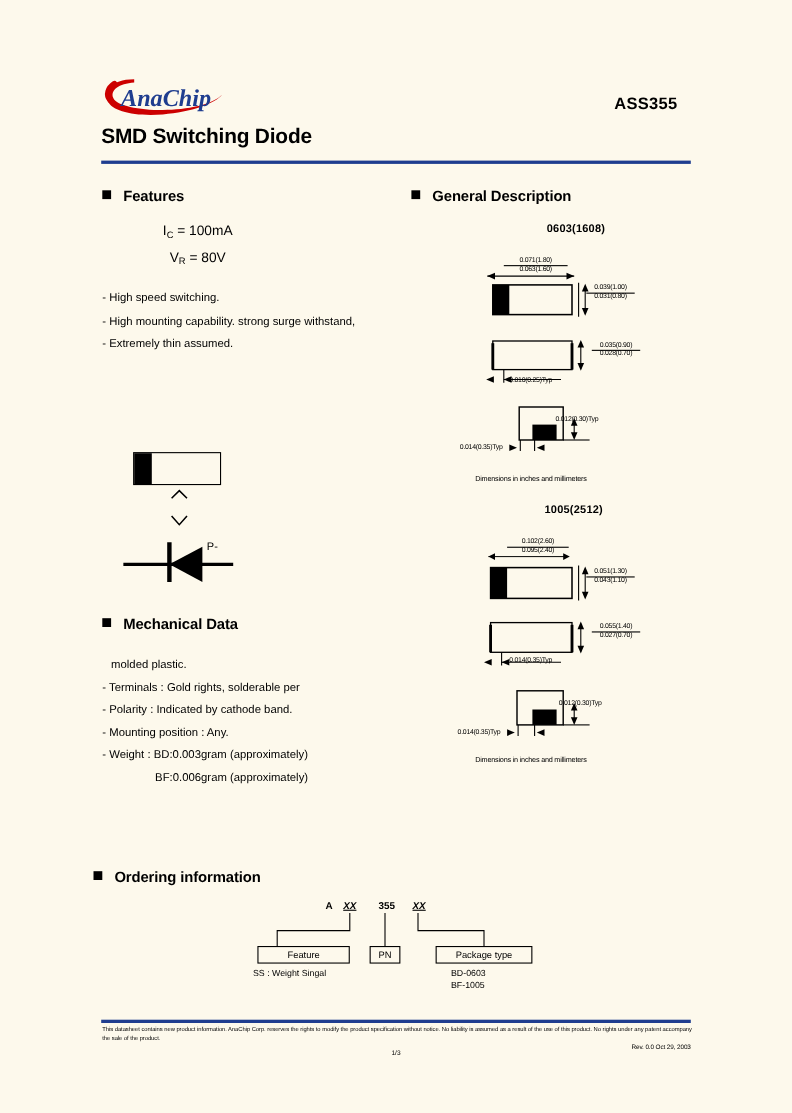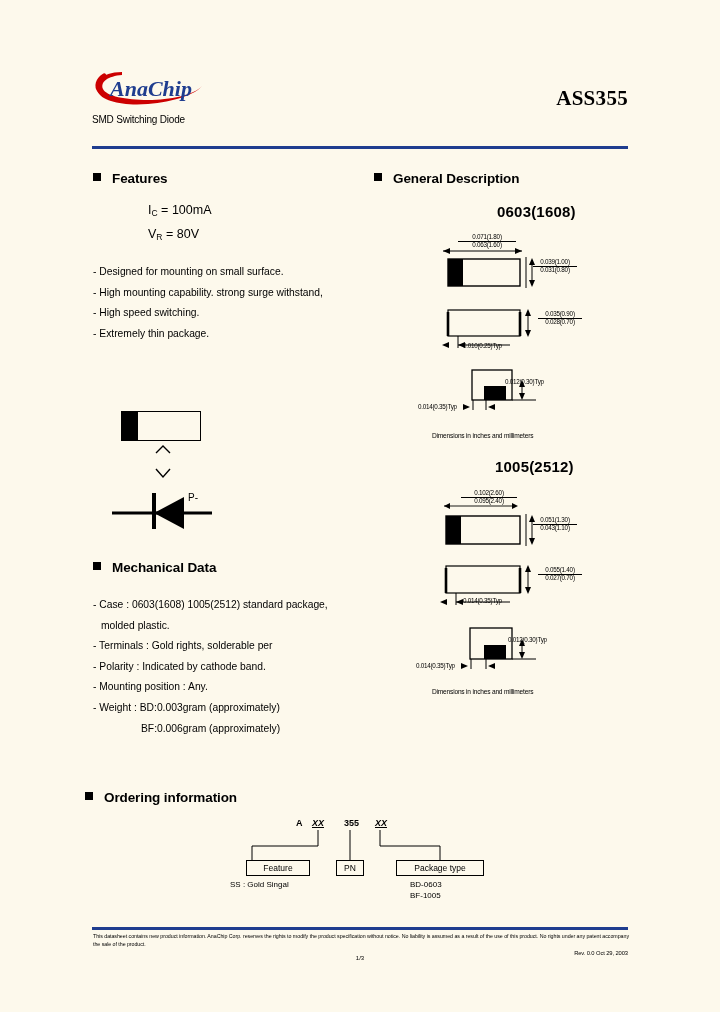--- a/index.html
+++ b/index.html
@@ -31,31 +31,30 @@
   }
   .logo {
     position: absolute;
     left: 0; top: 4px;
     width: 130px; height: 46px;
   }
   .logo svg { display: block; }
   .doc-title {
     position: absolute;
     left: 0; top: 52px;
-    font-size: 10px;
-    font-weight: normal;
+    font-size: 19px;
+    font-weight: bold;
     letter-spacing: -0.2px;
   }
   .part-number {
     position: absolute;
-    right: 0; top: 24px;
-    font-size: 21px;
+    right: 12px; top: 24px;
+    font-size: 15px;
     font-weight: bold;
     letter-spacing: 0.3px;
-    font-family: Liberation Serif, serif;
   }
   .header-rule {
     position: absolute;
     left: 92px; top: 146px;
     width: 536px; height: 3px;
     background: #1f3d8f;
   }
 
   
   .sect {
@@ -74,21 +73,21 @@
 
   
   #features-heading { left: 93px; top: 171px; }
 
   .spec-list {
     position: absolute;
     left: 148px; top: 200px;
     font-size: 12.5px;
     line-height: 21px;
   }
-  .spec-line { white-space: nowrap; }
+  .spec-line { white-space: nowrap; text-align: center; }
   .spec-line sub {
     font-size: 8.5px;
     vertical-align: -2px;
   }
 
   .bullets {
     position: absolute;
     font-size: 10.3px;
     line-height: 20.6px;
   }
@@ -132,21 +131,21 @@
   #mech-bullets { left: 93px; top: 595px; width: 280px; }
   #mech-bullets .ind2 { padding-left: 48px; }
 
   #ordering-heading { left: 85px; top: 790px; text-align: right; }
 
   
   #gd-heading { left: 374px; top: 171px; }
 
   .pkg-title {
     position: absolute;
-    font-size: 15px;
+    font-size: 10px;
     font-weight: bold;
     letter-spacing: 0.2px;
   }
   #pkg-title-0603 { left: 497px; top: 203px; }
   #pkg-title-1005 { left: 495px; top: 458px; }
 
   .dimcap {
     position: absolute;
     font-size: 6.6px;
     letter-spacing: -0.2px;
@@ -256,24 +255,23 @@
       <span>I</span><sub>C</sub>
       <span>= 100mA</span>
     </div>
     <div class="spec-line">
       <span>V</span><sub>R</sub>
       <span>= 80V</span>
     </div>
   </div>
 
   <div class="bullets" id="feature-bullets">
-    <div>- Designed for mounting on small surface.</div>
+    <div>- High speed switching.</div>
     <div>- High mounting capability. strong surge withstand,</div>
-    <div>- High speed switching.</div>
-    <div>- Extremely thin package.</div>
+    <div>- Extremely thin assumed.</div>
   </div>
 
   <div class="pkg-left">
     <div class="band"></div>
   </div>
   <div class="arrow-marks">
     <svg width="40" height="42" viewBox="0 0 40 42">
       <path d="M8 10 L15 3 L22 10" stroke="#000" stroke-width="1.4" fill="none"></path>
       <path d="M8 26 L15 34 L22 26" stroke="#000" stroke-width="1.4" fill="none"></path>
     </svg>
@@ -285,21 +283,20 @@
       <polygon points="72,10 72,42 42,26" fill="#000"></polygon>
       <line x1="42" y1="6" x2="42" y2="46" stroke="#000" stroke-width="4"></line>
     </svg>
   </div>
   <div class="diode-label">P-</div>
 
   <div class="sect" id="mech-heading">
     <span class="bullet"></span><span>Mechanical Data</span>
   </div>
   <div class="bullets" id="mech-bullets">
-    <div>- Case : 0603(1608) 1005(2512) standard package,</div>
     <div class="ind">molded plastic.</div>
     <div>- Terminals : Gold rights, solderable per</div>
     <div>- Polarity : Indicated by cathode band.</div>
     <div>- Mounting position : Any.</div>
     <div>- Weight : BD:0.003gram (approximately)</div>
     <div class="ind2">BF:0.006gram (approximately)</div>
   </div>
 
   <div class="sect" id="gd-heading">
     <span class="bullet"></span><span>General Description</span>
@@ -429,25 +426,25 @@
     <div class="ord-code u" style="left:145px; top:0px;">XX</div>
 
     <div class="dwg" style="left:0px; top:12px;">
       <svg width="290" height="36" viewBox="0 0 290 36">
         <path d="M88 0 L88 16 L22 16 L22 30" stroke="#000" stroke-width="1" fill="none"></path>
         <path d="M120 0 L120 30" stroke="#000" stroke-width="1" fill="none"></path>
         <path d="M150 0 L150 16 L210 16 L210 30" stroke="#000" stroke-width="1" fill="none"></path>
       </svg>
     </div>
 
-    <div class="ord-box" style="left:16px; top:42px; width:64px;">Feature</div>
+    <div class="ord-box" style="left:4px; top:42px; width:84px;">Feature</div>
     <div class="ord-box" style="left:106px; top:42px; width:28px;">PN</div>
     <div class="ord-box" style="left:166px; top:42px; width:88px;">Package type</div>
 
-    <div class="ord-sub" style="left:0px; top:61px;">SS : Gold Singal</div>
+    <div class="ord-sub" style="left:0px; top:61px;">SS : Weight Singal</div>
     <div class="ord-sub" style="left:180px; top:61px;">BD-0603</div>
     <div class="ord-sub" style="left:180px; top:72px;">BF-1005</div>
   </div>
 
   <div class="footer-rule"></div>
   <div class="disclaimer">This datasheet contains new product information. AnaChip Corp. reserves the rights to modify the product specification without notice. No liability is assumed as a result of the use of this product. No rights under any patent accompany the sale of the product.</div>
   <div class="rev">Rev. 0.0    Oct 29, 2003</div>
   <div class="pageno">1/3</div>
 
 </div>

